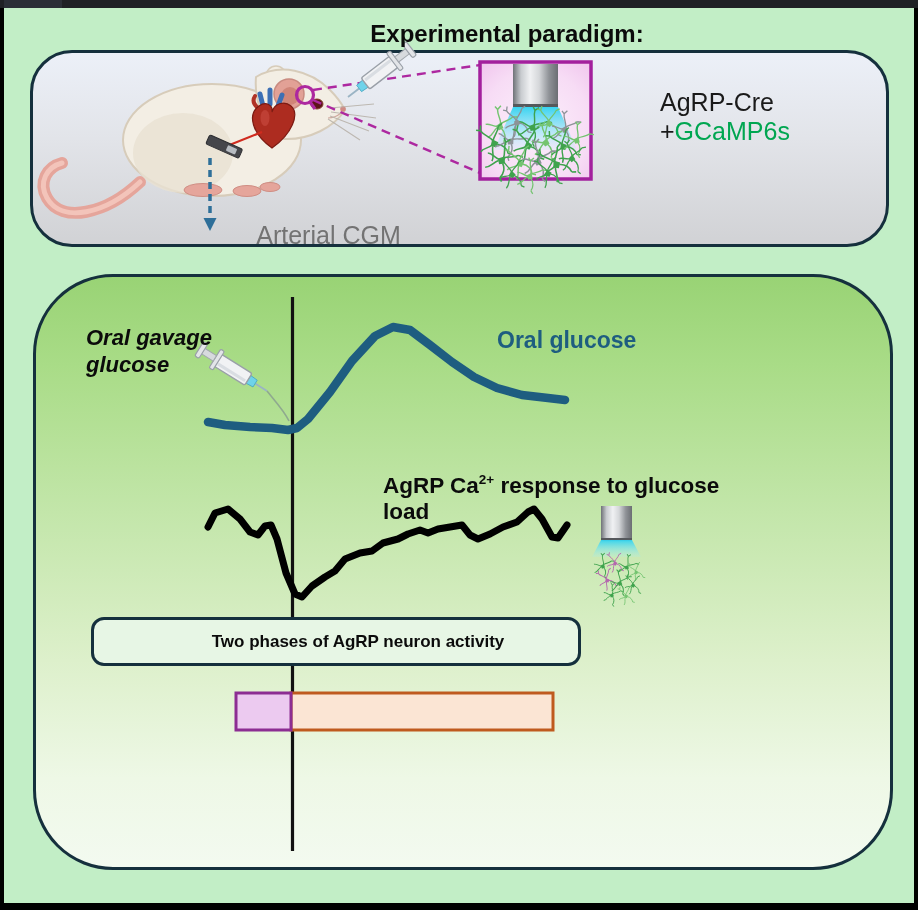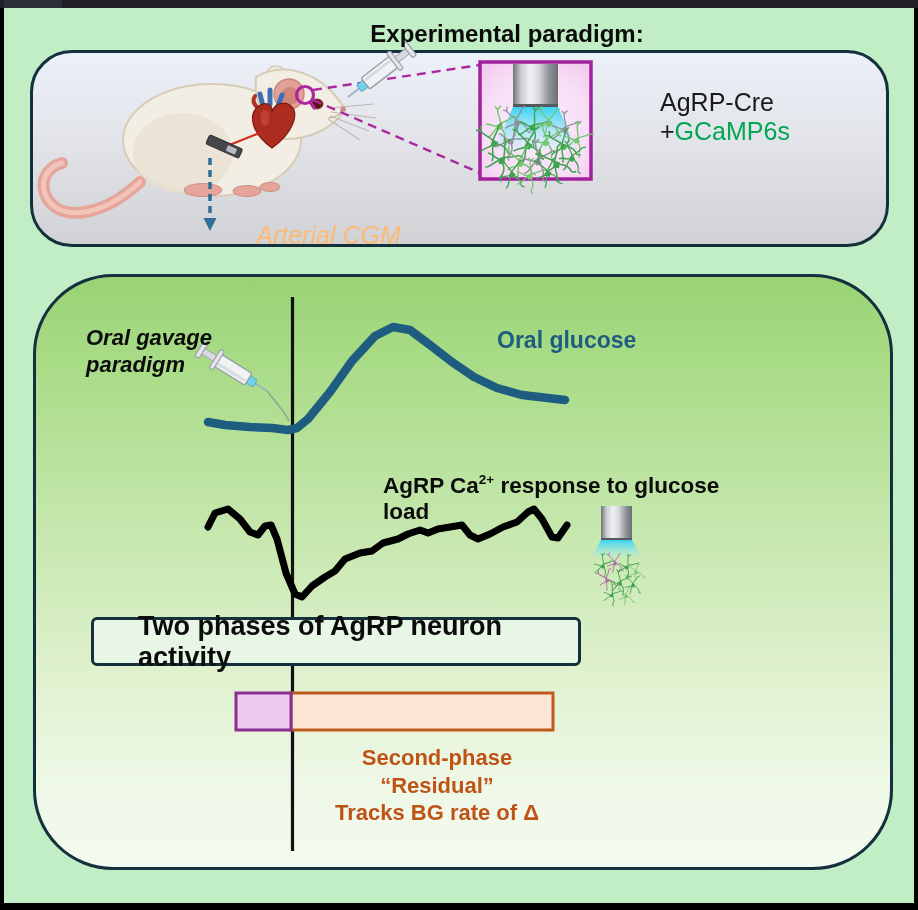--- a/index.html
+++ b/index.html
@@ -12,28 +12,28 @@
   #setup-panel{left:30px;top:50px;width:859px;height:197px;border-radius:42px;
        background:linear-gradient(180deg,#ecf0f8 0%,#e2e4e9 45%,#d1d2d5 100%);}
   #paradigm-panel{left:33px;top:274px;width:860px;height:596px;border-radius:80px;
        background:linear-gradient(180deg,#99d375 0%,#a9dc87 15%,#c3e6aa 40%,#ddf0cb 65%,#eef8e6 85%,#f3faf0 100%);}
   svg#art{position:absolute;left:0;top:0;width:918px;height:910px;}
   .txt{position:absolute;margin:4px;padding-left:44px;}
   .bold{font-weight:bold;color:#0b0b0b;}
   #title{left:0;top:16px;width:918px;text-align:center;font-size:24px;}
   #construct{left:612px;top:84px;font-size:25px;line-height:29px;color:#1a1a1a;}
   #construct .gene{color:#00a651;}
-  #cgm-label{left:198px;top:217px;width:165px;text-align:center;font-style:italic;font-size:25px;color:#fdba74;}
+  #cgm-label{left:198px;top:217px;width:165px;text-align:center;font-size:25px;color:#737373;}
   #gavage-label{left:38px;top:320px;width:190px;font-size:22px;line-height:27px;font-style:italic;}
   #bg-label{left:449px;top:323px;font-size:23px;font-weight:bold;color:#1e5d80;}
   #agrp-label{left:335px;top:468px;width:380px;text-align:left;font-size:22.5px;}
   #agrp-label sup{font-size:60%;}
   #phases-box{left:87px;top:613px;width:490px;height:49px;box-sizing:border-box;
-      border:3.2px solid #15303d;border-radius:6px;background:#e7f6e5;
-      display:flex;align-items:center;justify-content:center;font-size:27px;}
+      border:3.2px solid #15303d;border-radius:13px;background:#e7f6e5;
+      display:flex;align-items:center;justify-content:center;font-size:17px;}
   .phase-label{position:absolute;top:740px;text-align:center;font-size:22px;line-height:27.5px;font-weight:bold;}
   #first-phase{left:75px;width:224px;color:#98369c;}
   #second-phase{left:266px;width:246px;color:#bf5316;}
 </style>
 </head>
 <body>
 
 <div id="fig">
   <div id="topbar"></div>
   <div id="tabnotch"></div>
@@ -182,30 +182,25 @@
 
   <div class="txt" id="construct">
     <div><span>AgRP-Cre</span></div>
     <div><span>+</span><span class="gene">GCaMP6s</span></div>
   </div>
 
   <p class="txt" id="cgm-label">Arterial CGM</p>
 
   <div class="txt bold" id="gavage-label">
     <div>Oral gavage</div>
-    <div>paradigm</div>
+    <div>glucose</div>
   </div>
 
   <p class="txt" id="bg-label">Oral glucose</p>
 
   <p class="txt bold" id="agrp-label"><span>AgRP Ca</span><sup>2+</sup><span> response to glucose load</span></p>
 
   <div class="txt bold" id="phases-box">
     <span>Two phases of AgRP neuron activity</span>
   </div>
 
 
-  <div class="txt phase-label" id="second-phase">
-    <div>Second-phase</div>
-    <div>“Residual”</div>
-    <div>Tracks BG rate of Δ</div>
-  </div>
 </div>
 
 </body></html>

